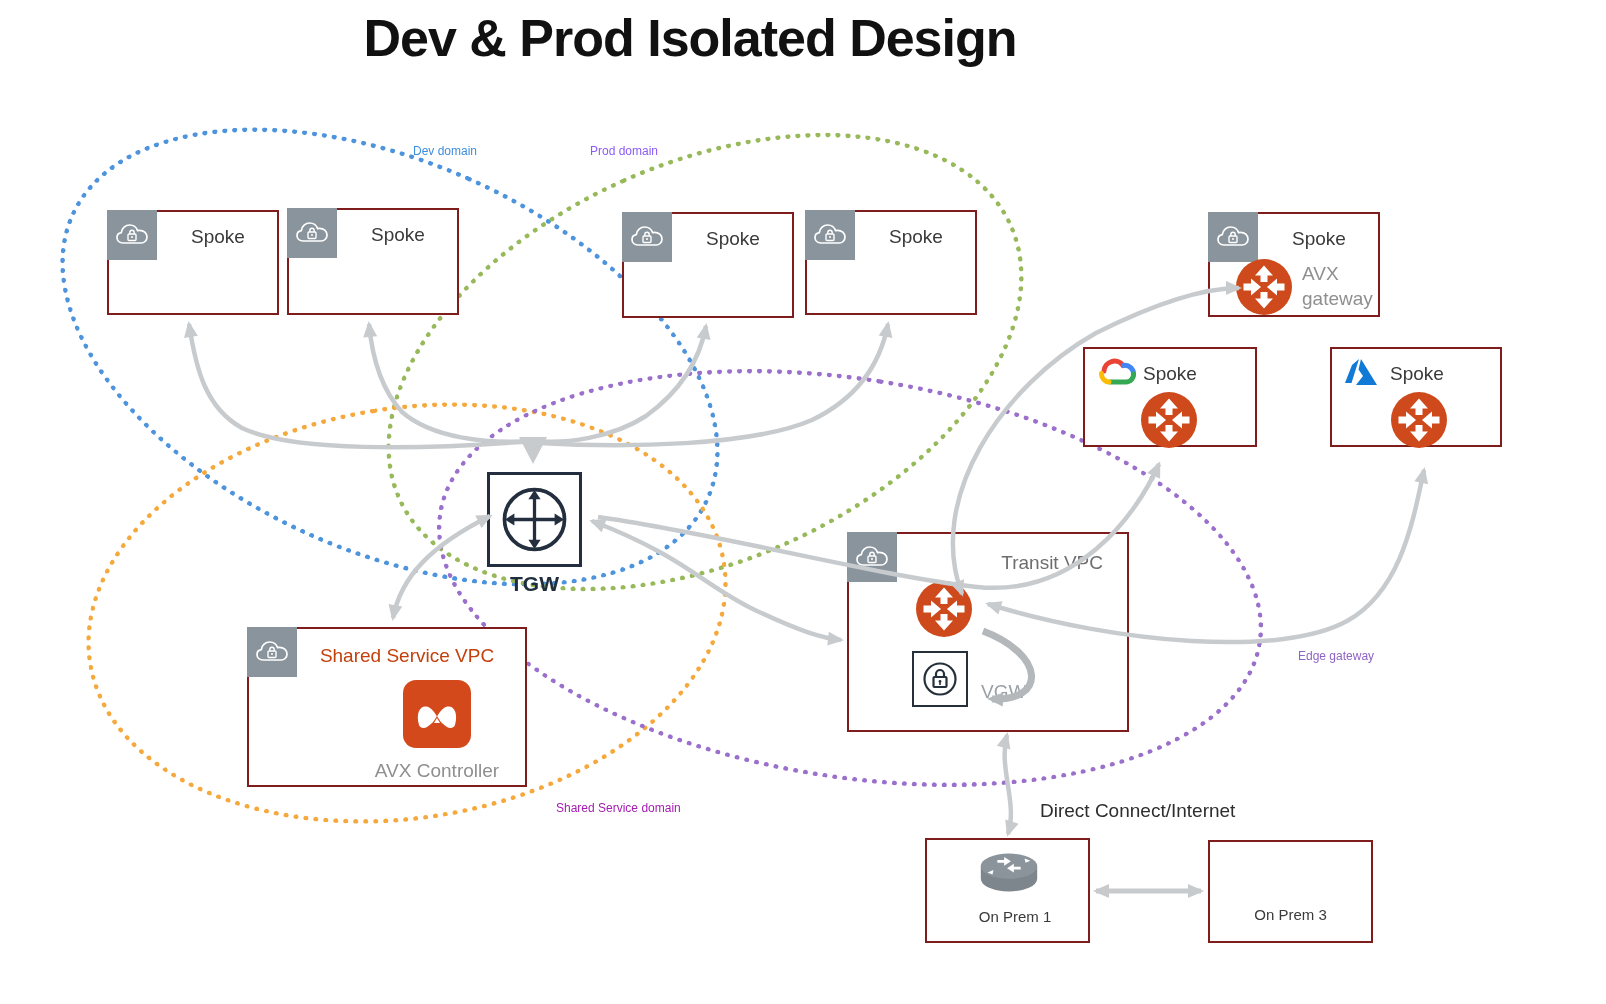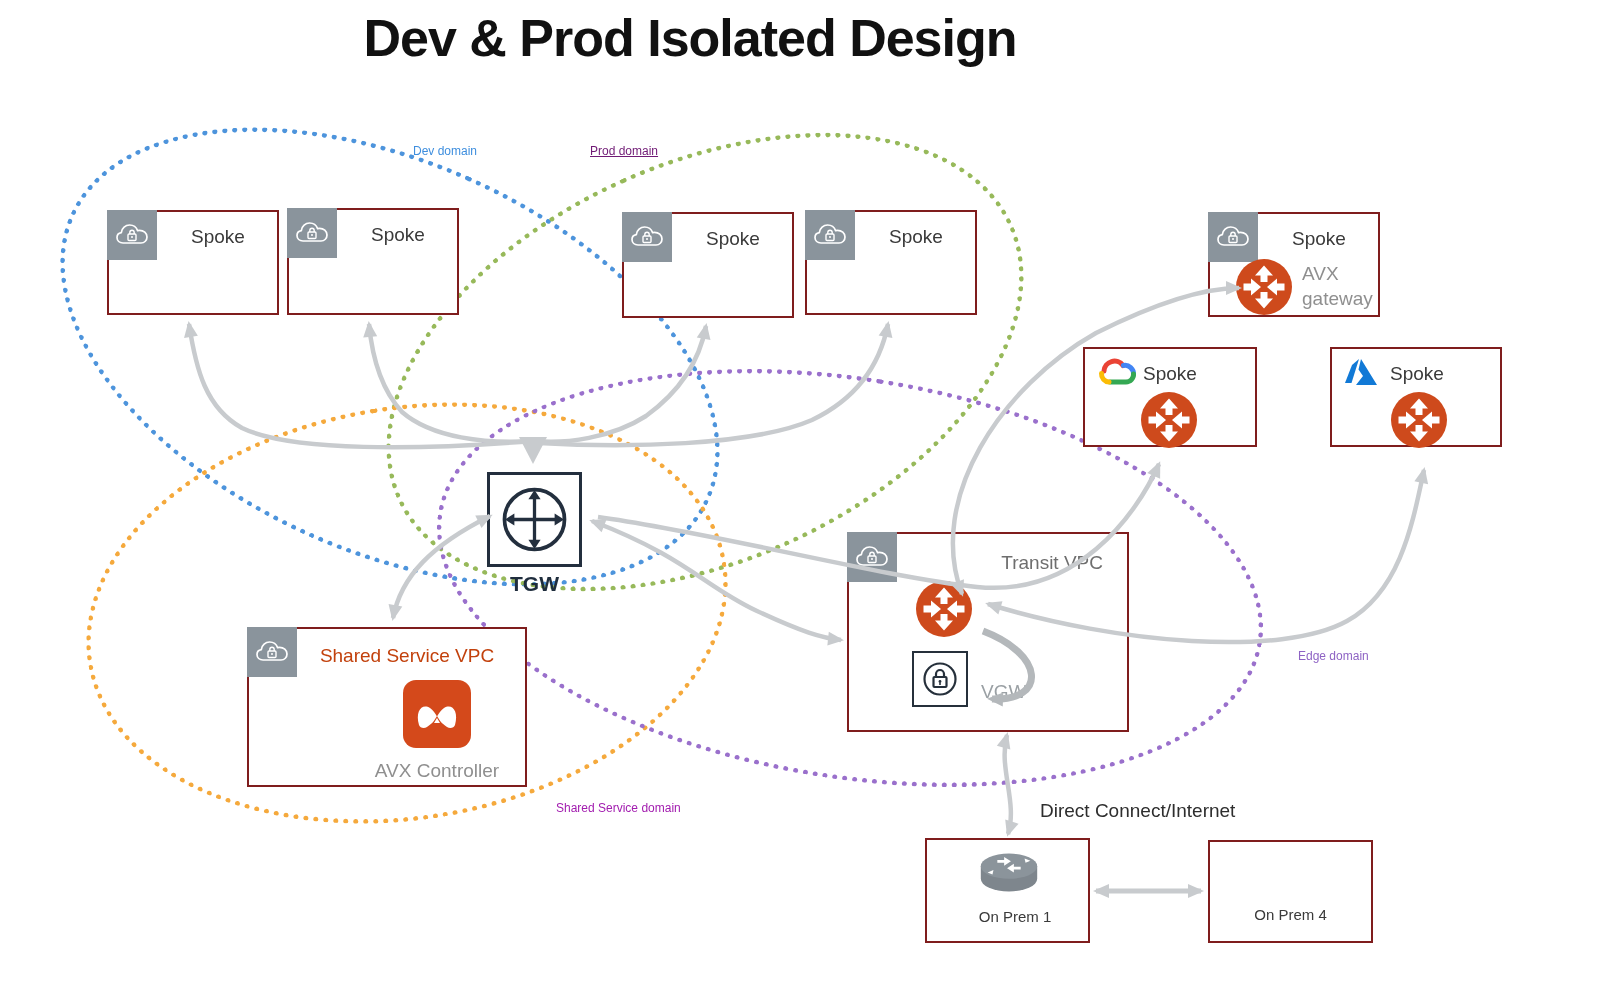--- a/index.html
+++ b/index.html
@@ -17,21 +17,21 @@
   .box{position:absolute;background:#fff;border:2px solid #7f1d1d;box-sizing:border-box;z-index:3;}
   .tab{position:absolute;left:-2px;top:-2px;width:50px;height:50px;background:#8A949C;
        display:flex;align-items:center;justify-content:center;}
   .box-title{position:absolute;font-size:19px;color:#3A3A3A;}
   .title-centered{left:50px;right:0;top:14px;text-align:center;}
   .muted{color:#8F8F8F;}
 
   
   .float-label{position:absolute;z-index:6;font-size:12px;white-space:nowrap;}
   .lbl-dev{color:#3E8EDE;}
-  .lbl-prod{color:#701a75;text-decoration:underline;}
+  .lbl-prod{color:#8b5cf6;}
   .lbl-shared{color:#a21caf;}
   .lbl-edge{color:#8E63C4;}
   .lbl-dark{color:#2E2E2E;font-size:19px;}
 
   #page-title{position:absolute;left:190px;top:8px;width:1000px;text-align:center;
               font-size:52px;font-weight:600;color:#111;z-index:6;letter-spacing:-1px;}
 
   
   #tgw-box{position:absolute;left:487px;top:472px;width:95px;height:95px;background:#fff;
            border:3px solid #232F3E;box-sizing:border-box;z-index:3;}
@@ -52,21 +52,21 @@
 
   <div id="page-title">Dev &amp; Prod Isolated Design</div>
 
   <div class="domain-ellipse ellipse-dev"></div>
   <div class="domain-ellipse ellipse-prod"></div>
   <div class="domain-ellipse ellipse-shared"></div>
   <div class="domain-ellipse ellipse-edge"></div>
 
   <div class="float-label lbl-dev" style="left:413px;top:144px;">Dev domain</div>
   <div class="float-label lbl-prod" style="left:590px;top:144px;">Prod domain</div>
-  <div class="float-label lbl-edge" style="left:1298px;top:649px;">Edge domain</div>
+  <div class="float-label lbl-edge" style="left:1298px;top:649px;">Edge gateway</div>
   <div class="float-label lbl-shared" style="left:556px;top:801px;">Shared Service domain</div>
   <div class="float-label lbl-dark" style="left:1040px;top:800px;">Direct Connect/Internet</div>
 
   <svg width="0" height="0" style="position:absolute" aria-hidden="true">
     <defs>
       <g id="cloudlock">
         <path d="M8,21 C4.5,21 2,18.6 2,15.6 C2,13 3.8,11 6.3,10.6 C6.8,6 10.5,3 14.6,3 C18.3,3 21.4,5.3 22.6,8.6 C23.2,8.4 23.8,8.3 24.5,8.3 C28.6,8.3 32,11.2 32,15 C32,18.3 29.5,21 26,21 Z" fill="none" stroke="#fff" stroke-width="1.7" stroke-linejoin="round"></path>
         <rect x="13" y="12" width="8" height="6.5" rx="1" fill="none" stroke="#fff" stroke-width="1.4"></rect>
         <path d="M14.8,12 v-1.6 a2.2,2.2 0 0 1 4.4,0 V12" fill="none" stroke="#fff" stroke-width="1.4"></path>
         <circle cx="17" cy="15" r="1" fill="#fff"></circle>
@@ -213,21 +213,21 @@
       <ellipse cx="36" cy="16" rx="29" ry="13" fill="#8B949B"></ellipse>
       <polygon points="24,9.5 31,9.5 31,6.5 38,11 31,15.5 31,12.5 24,12.5" fill="#fff"></polygon>
       <polygon points="48,16.5 41,16.5 41,13.5 34,18 41,22.5 41,19.5 48,19.5" fill="#fff"></polygon>
       <polygon points="52,8 58,10.5 53,12.5" fill="#fff"></polygon>
       <polygon points="20,20 14,22.5 19,24.5" fill="#fff"></polygon>
     </svg>
     <div class="box-title" style="left:0;right:0;top:68px;text-align:center;font-size:15px;margin-left:15px;">On Prem 1</div>
   </div>
 
   <div class="box" style="left:1208px;top:840px;width:165px;height:103px;">
-    <div class="box-title" style="left:0;right:0;top:64px;text-align:center;font-size:15px;">On Prem 4</div>
+    <div class="box-title" style="left:0;right:0;top:64px;text-align:center;font-size:15px;">On Prem 3</div>
   </div>
 
   <svg id="arrow-layer" width="1606" height="1004" viewBox="0 0 1606 1004">
     <defs>
       <marker id="ah" markerUnits="userSpaceOnUse" markerWidth="18" markerHeight="16" refX="14" refY="8" orient="auto-start-reverse">
         <path d="M1,1 L17,8 L1,15 Z" fill="#C8CBCE"></path>
       </marker>
       <marker id="ahd" markerUnits="userSpaceOnUse" markerWidth="18" markerHeight="16" refX="12" refY="8" orient="auto-start-reverse">
         <path d="M1,1 L17,8 L1,15 Z" fill="#B4B8BB"></path>
       </marker>

